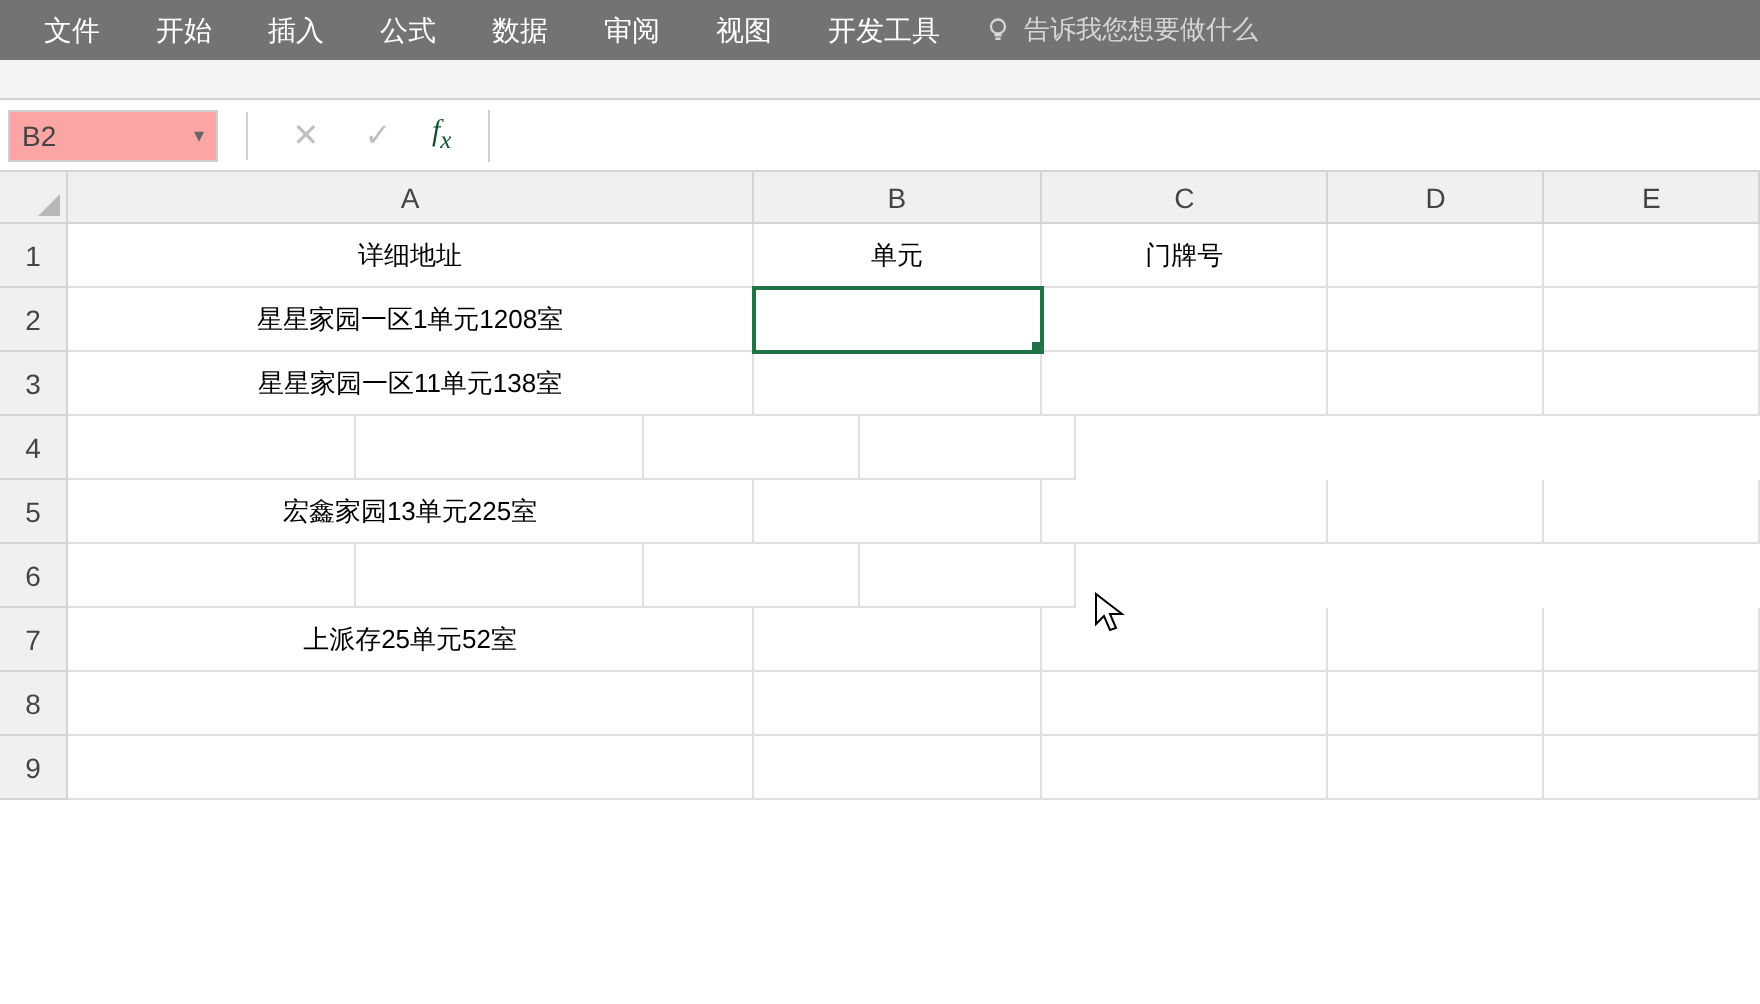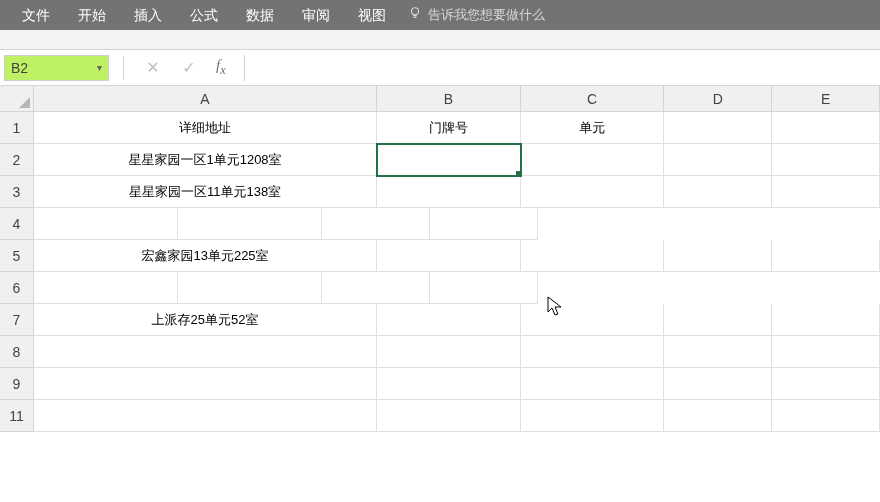--- a/index.html
+++ b/index.html
@@ -24,20 +24,21 @@
       color: #fff;
       padding: 0 14px;
       font-size: 14px;
       height: 30px;
       line-height: 30px;
       cursor: pointer;
     }
     .tell-me {
       color: rgba(255,255,255,0.7);
       display: flex;
+      align-items: center;
       gap: 6px;
       padding: 0 8px;
       font-size: 13px;
     }
     .bulb-icon {
       width: 14px;
       height: 14px;
       display: inline-block;
     }
     .ribbon-body {
@@ -55,21 +56,21 @@
     .name-box {
       width: 105px;
       height: 26px;
       border: 1px solid #cfcfcf;
       display: flex;
       align-items: center;
       padding: 0 6px;
       margin-left: 4px;
       font-size: 14px;
       color: #444;
-      background: #bef264;
+      background: #fca5a5;
       justify-content: space-between;
     }
     .name-box-arrow {
       color: #666;
       font-size: 10px;
     }
     .fb-divider {
       width: 1px;
       height: 24px;
       background: #d0d0d0;
@@ -81,21 +82,21 @@
       gap: 18px;
       padding: 0 10px;
     }
     .fb-btn {
       color: #bfbfbf;
       font-size: 16px;
       width: 18px;
       text-align: center;
     }
     .fb-fx {
-      color: #737373;
+      color: #14532d;
       font-style: italic;
       font-family: "Times New Roman", serif;
       font-size: 15px;
     }
     .formula-input {
       flex: 1;
       height: 26px;
       border-left: 1px solid #cfcfcf;
       padding: 0 6px;
       display: flex;
@@ -195,20 +196,21 @@
 <body>
 
 <div class="ribbon">
   <div class="ribbon-tab">文件</div>
   <div class="ribbon-tab">开始</div>
   <div class="ribbon-tab">插入</div>
   <div class="ribbon-tab">公式</div>
   <div class="ribbon-tab">数据</div>
   <div class="ribbon-tab">审阅</div>
   <div class="ribbon-tab">视图</div>
+  <div class="ribbon-tab">开发工具</div>
   <div class="tell-me">
     <span class="bulb-icon">
       <svg viewBox="0 0 16 16" width="14" height="14">
           <circle cx="8" cy="6" r="4" fill="none" stroke="rgba(255,255,255,0.7)" stroke-width="1.3"></circle>
           <path d="M6 11 L10 11 M6.5 13 L9.5 13" stroke="rgba(255,255,255,0.7)" stroke-width="1.3"></path>
         </svg>
     </span>
     <span>告诉我您想要做什么</span>
   </div>
 </div>
@@ -235,22 +237,22 @@
     <div class="col-header col-A">A</div>
     <div class="col-header col-B">B</div>
     <div class="col-header col-C">C</div>
     <div class="col-header col-D">D</div>
     <div class="col-header col-E">E</div>
   </div>
 
   <div class="grid-row">
     <div class="row-header">1</div>
     <div class="cell col-A">详细地址</div>
+    <div class="cell col-B">单元</div>
     <div class="cell col-C">门牌号</div>
-    <div class="cell col-B">单元</div>
     <div class="cell col-D"></div>
     <div class="cell col-E"></div>
   </div>
   <div class="grid-row">
     <div class="row-header">2</div>
     <div class="cell col-A">星星家园一区1单元1208室</div>
     <div class="cell col-B b2 selected"></div>
     <div class="cell col-C"></div>
     <div class="cell col-D"></div>
     <div class="cell col-E"></div>
@@ -296,28 +298,20 @@
   <div class="grid-row">
     <div class="row-header">8</div>
     <div class="cell col-A"></div>
     <div class="cell col-B"></div>
     <div class="cell col-C"></div>
     <div class="cell col-D"></div>
     <div class="cell col-E"></div>
   </div>
   <div class="grid-row">
     <div class="row-header">9</div>
-    <div class="cell col-A"></div>
-    <div class="cell col-B"></div>
-    <div class="cell col-C"></div>
-    <div class="cell col-D"></div>
-    <div class="cell col-E"></div>
-  </div>
-  <div class="grid-row">
-    <div class="row-header">11</div>
     <div class="cell col-A"></div>
     <div class="cell col-B"></div>
     <div class="cell col-C"></div>
     <div class="cell col-D"></div>
     <div class="cell col-E"></div>
   </div>
 </div>
 
 <div class="cursor">
   <svg width="18" height="22" viewBox="0 0 18 22">

